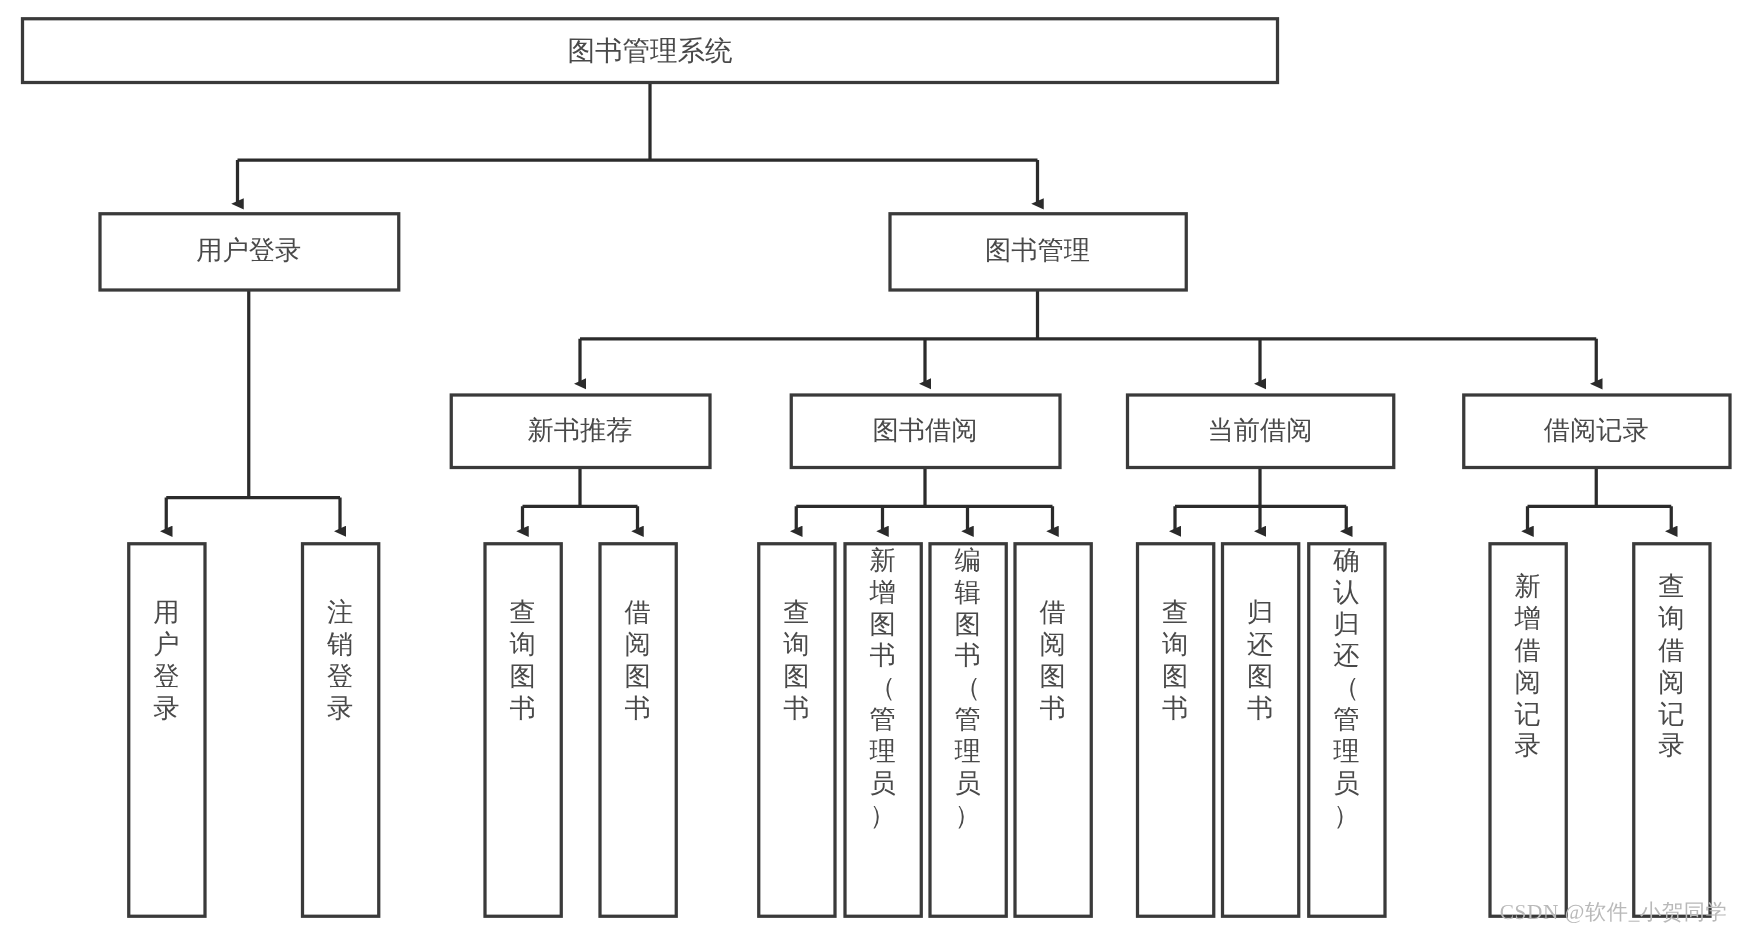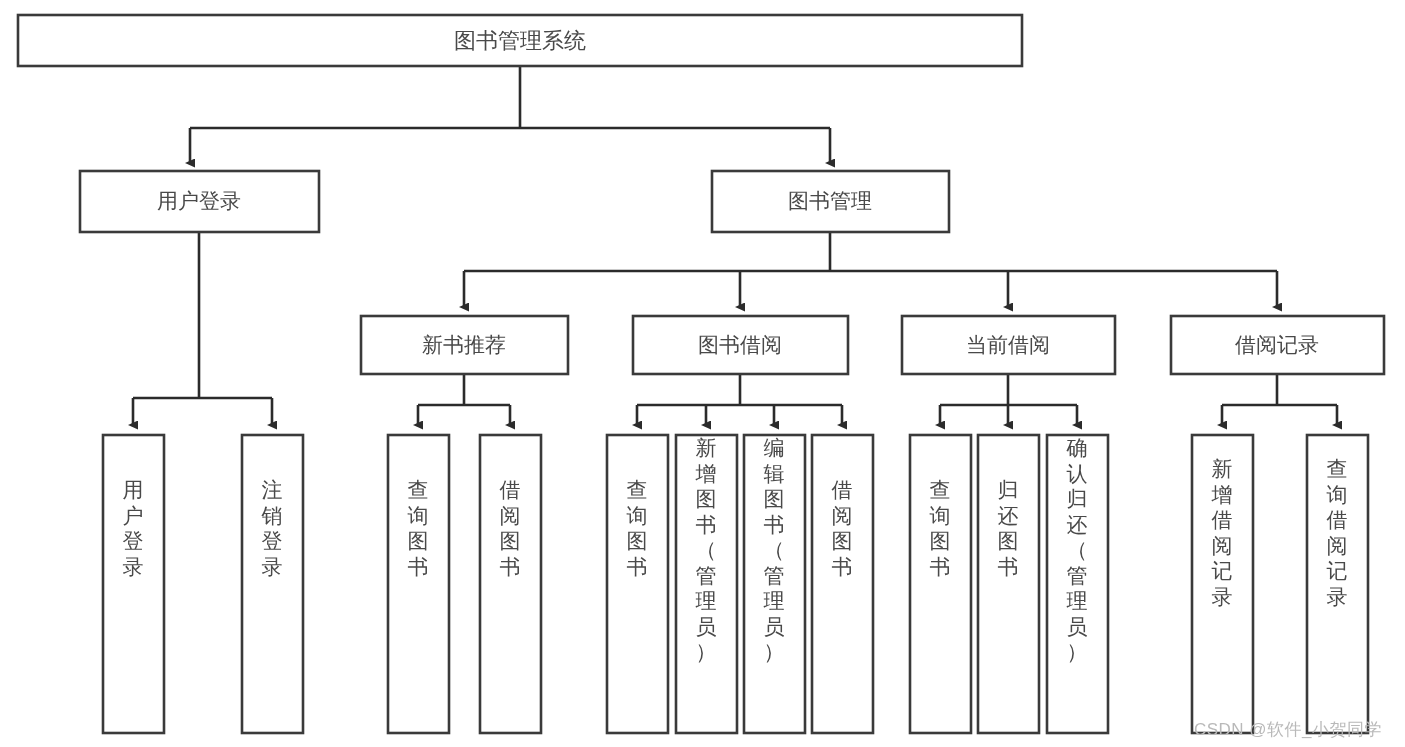--- a/index.html
+++ b/index.html
@@ -60,21 +60,21 @@
   .leaf-label {
     fill: #494949;
     font-family: "Liberation Sans", "DejaVu Sans", sans-serif;
     font-size: 21px;
     text-anchor: middle;
   }
   .watermark {
     position: absolute;
     right: 8px;
     bottom: 6px;
-    font-family: Liberation Sans, sans-serif;
+    font-family: Liberation Serif, serif;
     font-size: 17px;
     color: #b9b9b9;
     letter-spacing: 0.5px;
     white-space: nowrap;
     user-select: none;
   }
 </style>
 </head>
 <body>
 

